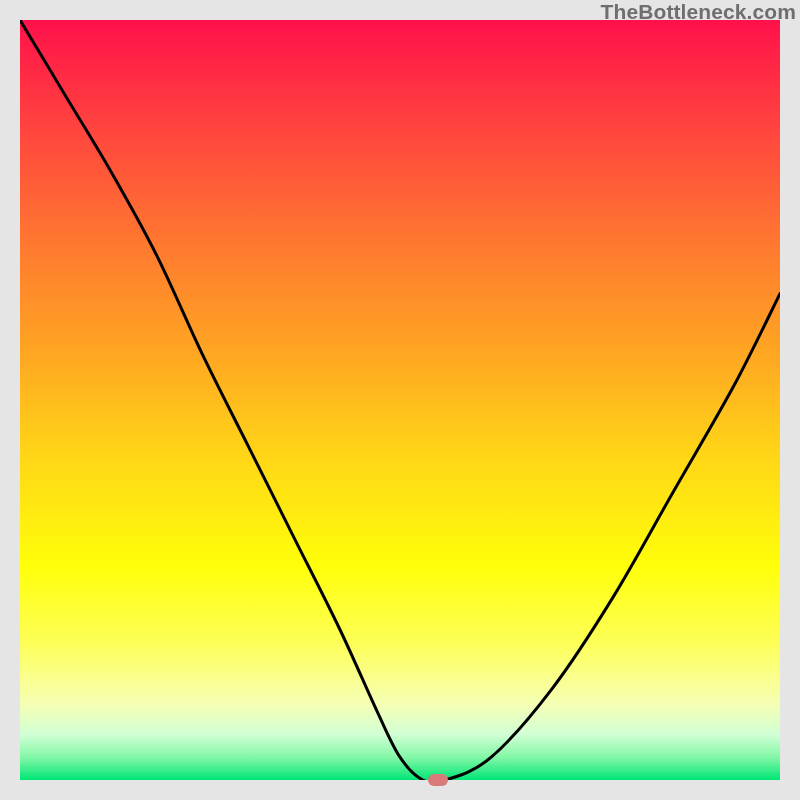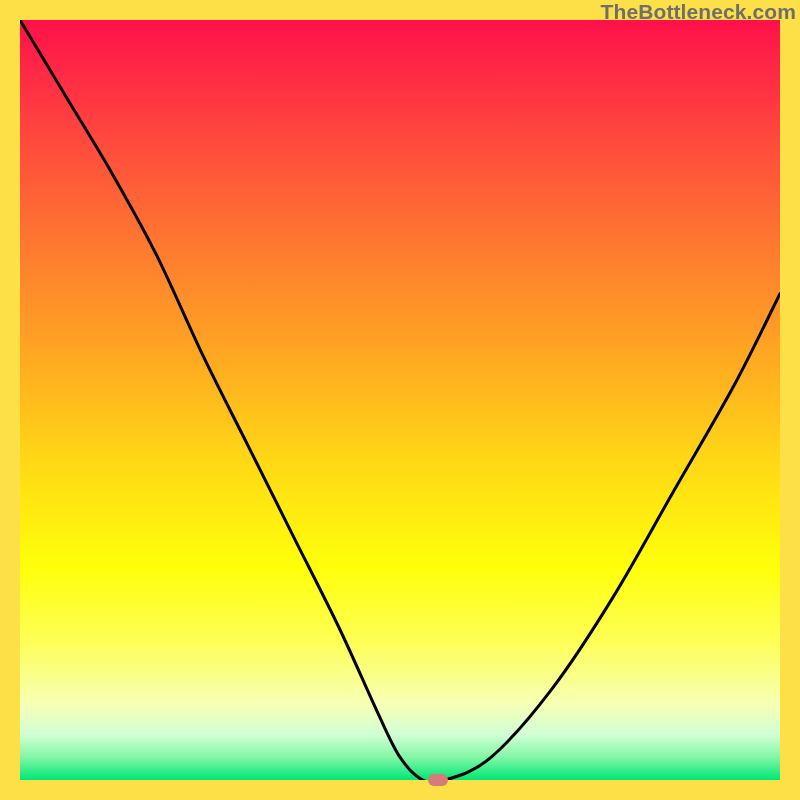--- a/index.html
+++ b/index.html
@@ -7,21 +7,21 @@
     padding: 0;
     width: 800px;
     height: 800px;
     background: #000;
     overflow: hidden;
   }
   .chart-wrap {
     position: relative;
     width: 800px;
     height: 800px;
-    background: #fde047;
+    background: #e5e5e5;
   }
   .plot {
     position: absolute;
     left: 20px;
     top: 20px;
     width: 760px;
     height: 760px;
   }
   .gradient {
     position: absolute;

